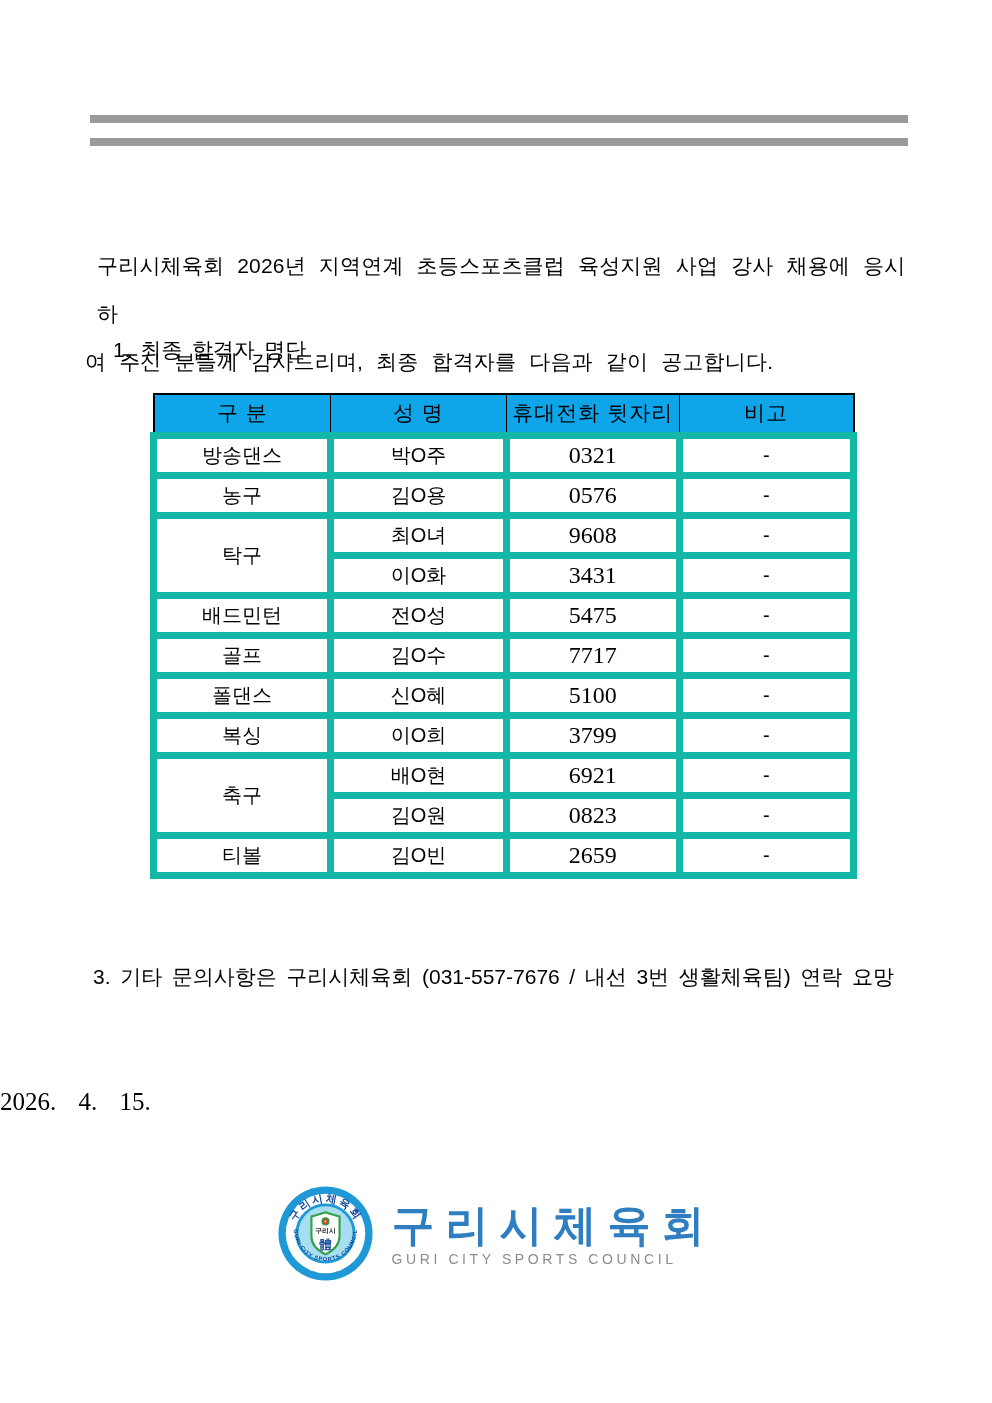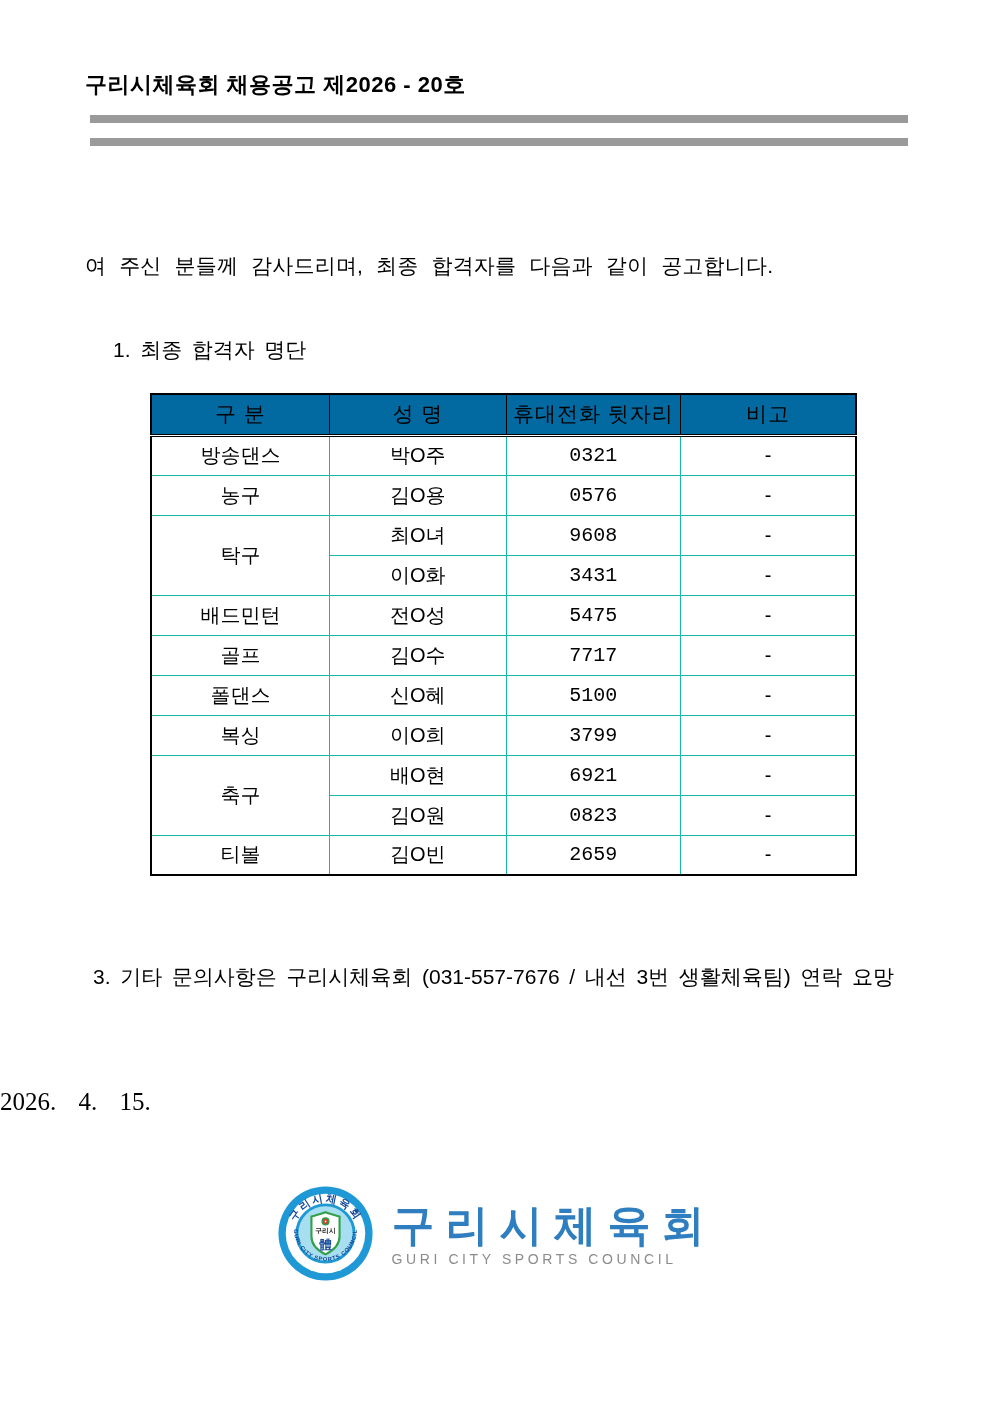--- a/index.html
+++ b/index.html
@@ -28,29 +28,29 @@
   .section-item { position:absolute; left:93px; font-size:21px; word-spacing:0.18em; }
   .sec1 { top:336px;margin-left:20px; }
   .sec2 { top:908px; }
   .sec3 { top:963px; }
   .table-wrap { position:absolute; top:393px; left:150px; width:707px; }
   table.results {
     width:707px; border-collapse:collapse; border:2px solid #000;
     table-layout:fixed;
   }
   table.results th {
-    background:#0369a1; border:1px solid #000; border-bottom:3px double #000;
+    background:#0ea5e9; border:1px solid #000; border-bottom:3px double #000;
     height:41px; font-size:21px; font-weight:normal; text-align:center;
     letter-spacing:1px;
   }
   table.results td {
-    border:1px solid #14b8a6; height:40px; text-align:center;
+    border:7px solid #14b8a6; height:40px; text-align:center;
     font-size:20px; vertical-align:middle;
   }
-  table.results td.num { font-family:Liberation Mono, monospace; font-size:20px; }
+  table.results td.num { font-family:Liberation Serif, serif; font-size:24px; }
   .date-line {
     position:absolute; top:1088px; left:0; width:100%;
     font-size:25px; word-spacing:16px;
     font-family:"Liberation Serif", serif;
   }
   .logo-row {
     position:absolute; top:1185px; left:0; width:100%;
     display:flex; justify-content:center; align-items:center; gap:18px;
   }
   .emblem { width:97px; height:97px; flex:0 0 auto; }
@@ -62,30 +62,30 @@
   .wordmark-en {
     font-size:14px; color:#8b8b8b; letter-spacing:3.6px;
     margin-top:2px; white-space:nowrap;
   }
 </style>
 </head>
 <body>
 
 <div id="page">
 
-  <div class="doc-number">구리시체육회 채용공고 제2026 - 20호</div>
 
   <div class="title-block">
     <div class="gray-bar"></div>
     <div class="title-lines">
     </div>
     <div class="gray-bar"></div>
   </div>
 
   <div class="para">
+    <div class="indent">구리시체육회 2026년 지역연계 초등스포츠클럽 육성지원 사업 강사 채용에 응시하</div>
     <div>여 주신 분들께 감사드리며, 최종 합격자를 다음과 같이 공고합니다.</div>
   </div>
 
   <div class="section-item sec1">1. 최종 합격자 명단</div>
 
   <div class="table-wrap">
     <table class="results">
       <colgroup>
         <col style="width:25.3%">
           <col style="width:25.1%">

